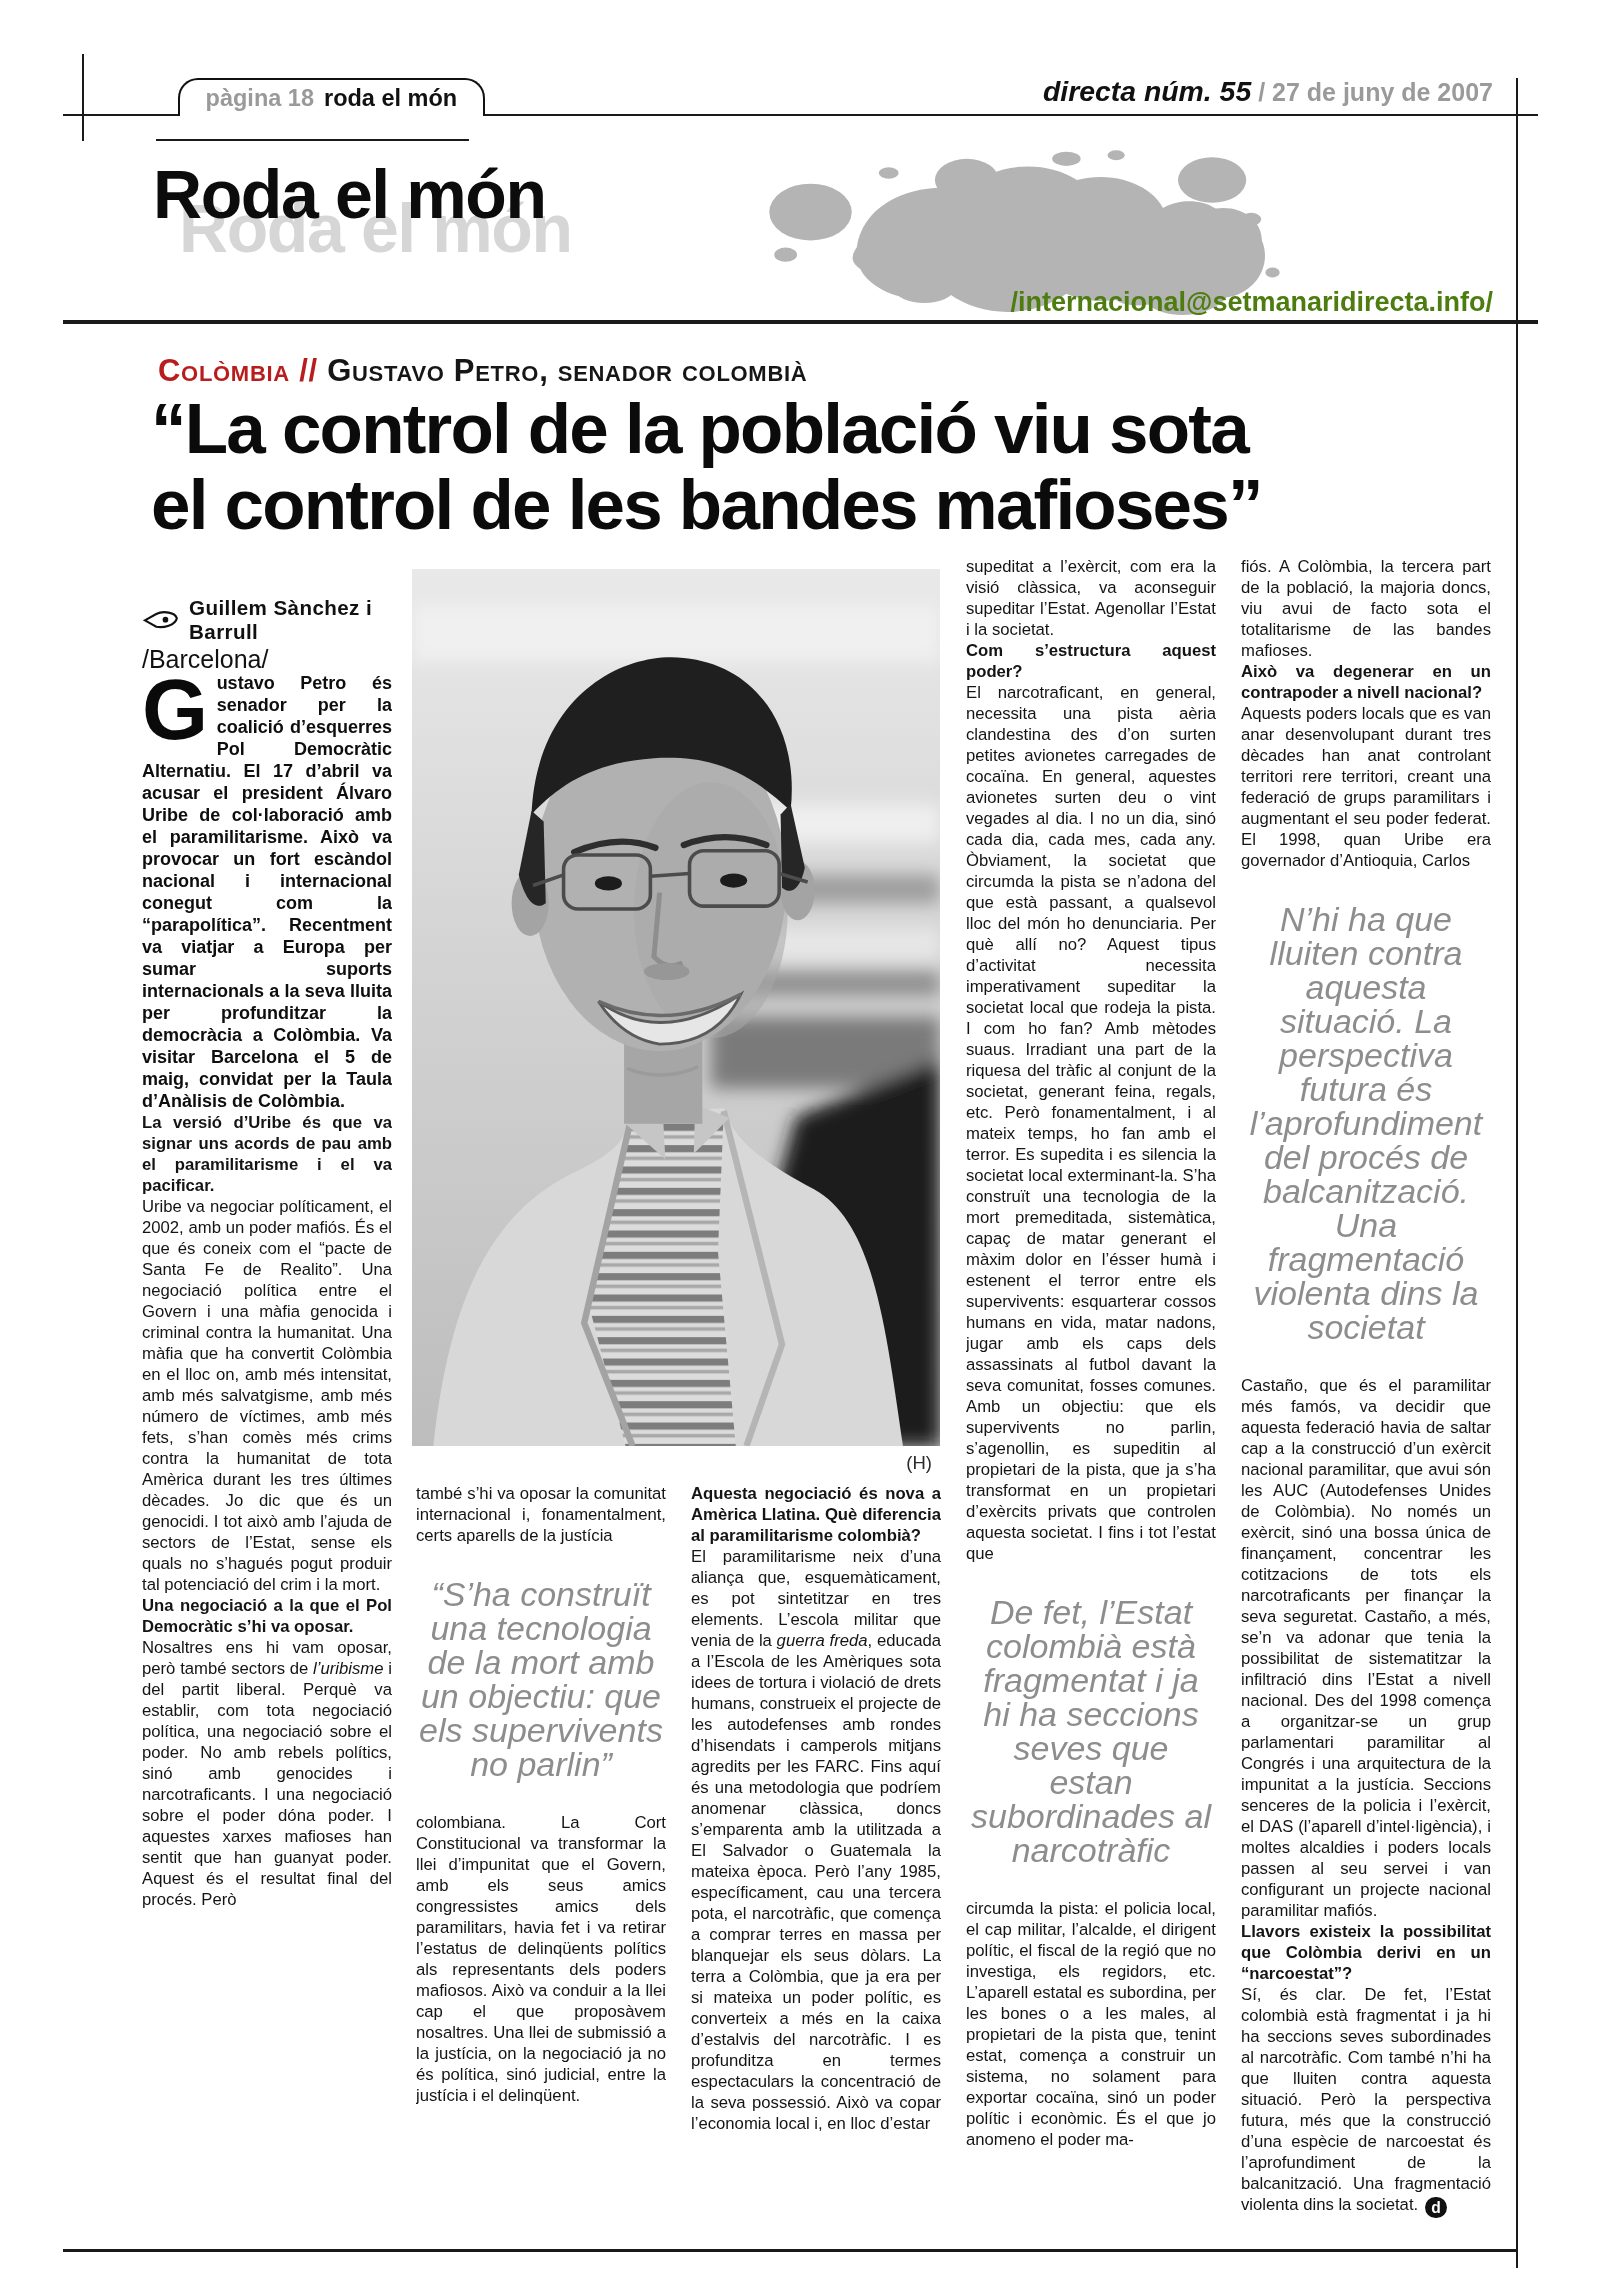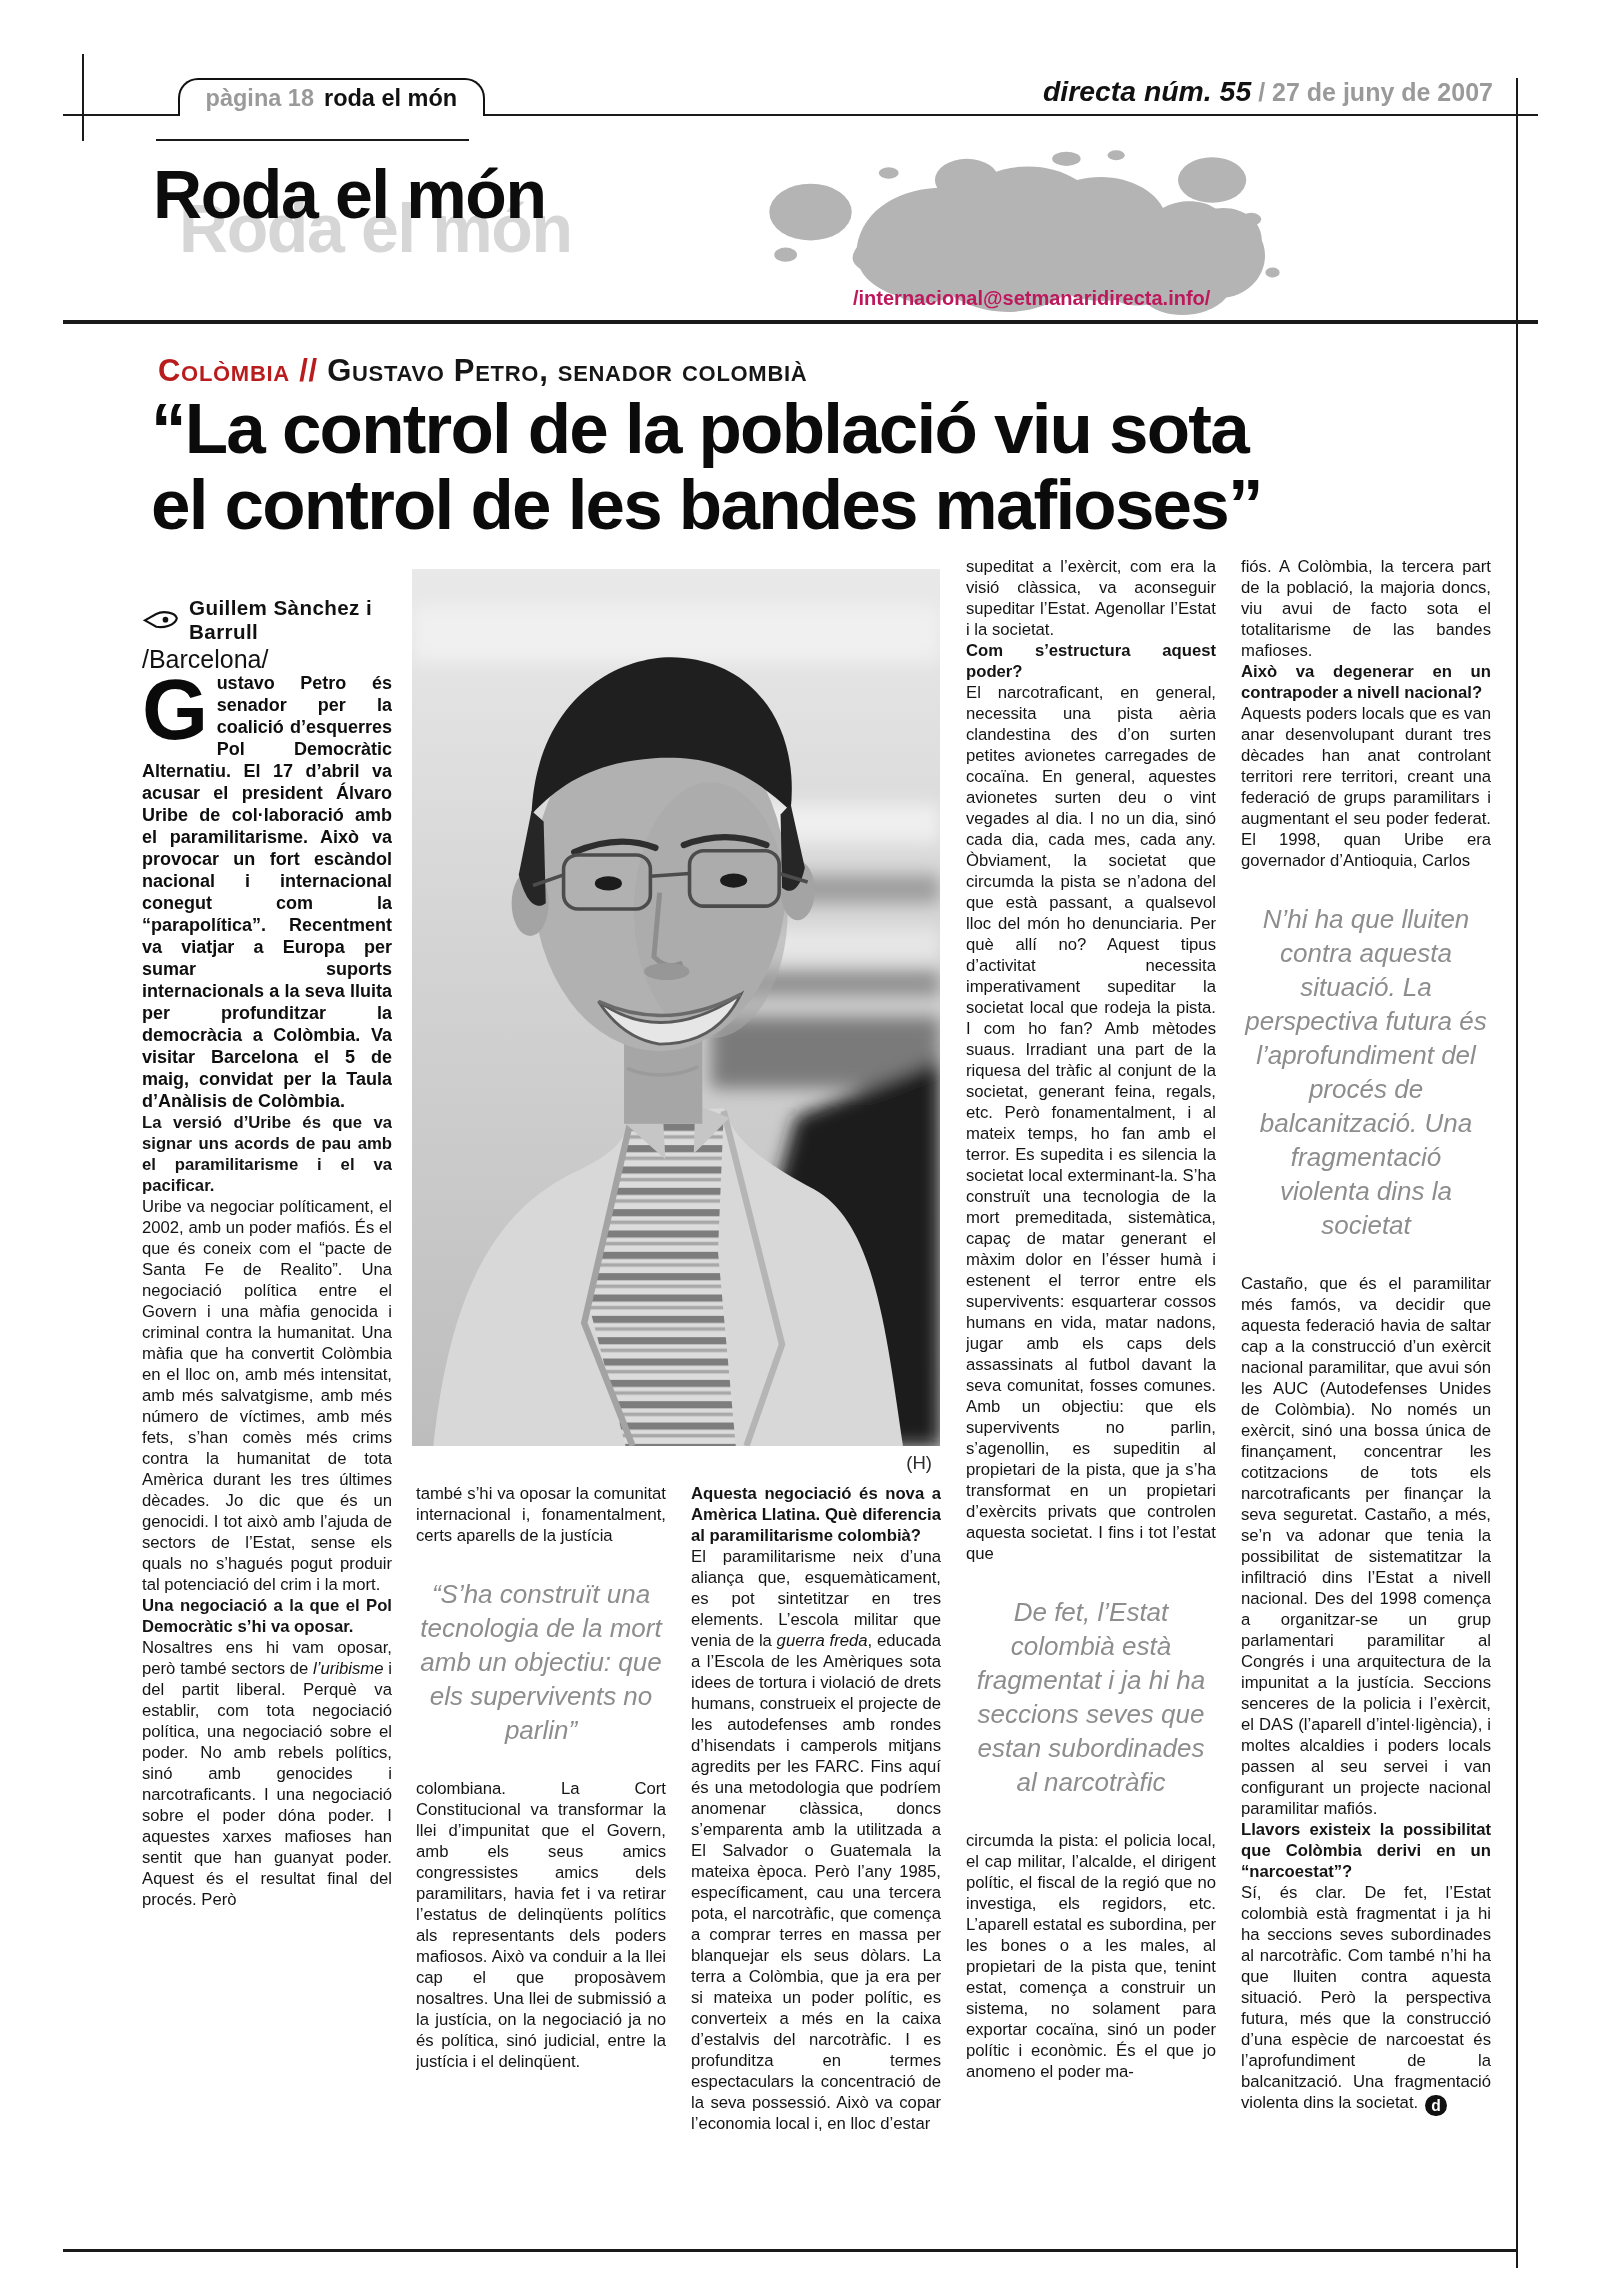--- a/index.html
+++ b/index.html
@@ -43,21 +43,21 @@
   .section-title, .section-title-ghost {
     position: absolute; font-size: 68px; font-weight: bold; letter-spacing: -1.4px; white-space: nowrap;
   }
   .section-title { left: 153px; top: 155px; color: #0c0c0c; z-index: 1; }
   .section-title-ghost { left: 179px; top: 189px; color: #d6d6d6; z-index: 0; }
 
   .world-map { position: absolute; left: 711px; top: 141px; width: 590px; height: 185px; z-index: 0; }
 
   .contact-email {
     position: absolute; left: 853px; top: 287px; width: 640px;
-    text-align: left; font-size: 20px; font-weight: bold; color: #be185d;
+    text-align: right; font-size: 27px; font-weight: bold; color: #4d7c0f;
   }
 
   
   .kicker {
     position: absolute; left: 158px; top: 353px;
     font-size: 31px; font-weight: bold; font-variant: small-caps; letter-spacing: 0.7px;
   }
   .kicker .loc, .kicker .sep { color: #b91c1c; }
   .kicker .subj { color: #161616; }
   .headline {
@@ -85,21 +85,21 @@
   }
   .qline { font-weight: bold; }
   .lead {
     font-size: 18px; line-height: 22px; font-weight: bold; text-align: justify; color: #0e0e0e;
   }
   .dropcap {
     float: left; font-size: 85px; line-height: 67px; font-weight: bold;
     padding: 4.3px 8.5px 0 0; color: #0a0a0a;
   }
   .pull-quote {
-    font-size: 26px; line-height: 34px; font-style: italic; font-weight: 500;
+    font-size: 34px; line-height: 34px; font-style: italic; font-weight: 500;
     color: #8d8d8d; text-align: center; margin: 31px 2.8px;
   }
   em { font-style: italic; }
 
   .endmark {
     display: inline-block; width: 21.3px; height: 21.3px; border-radius: 50%;
     background: #111; color: #fff; font-weight: bold; font-size: 15.6px;
     line-height: 21.3px; text-align: center; vertical-align: -2.8px; margin-left: 7.1px;
     font-style: normal;
   }

